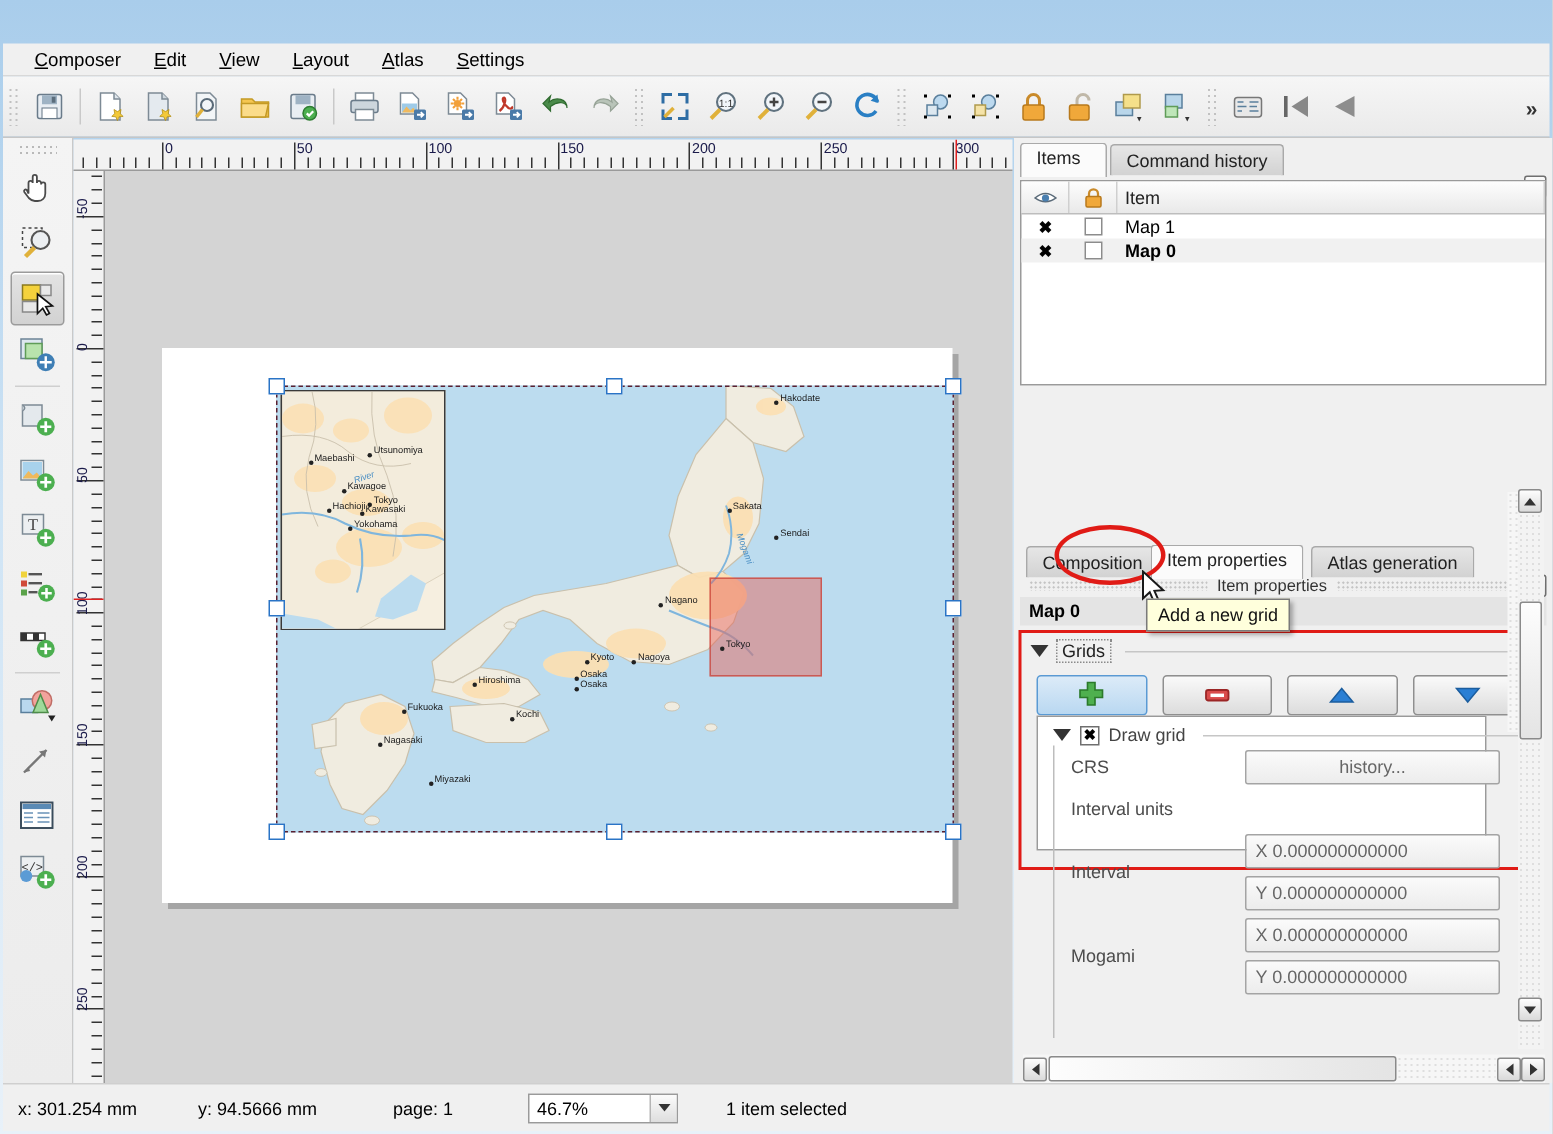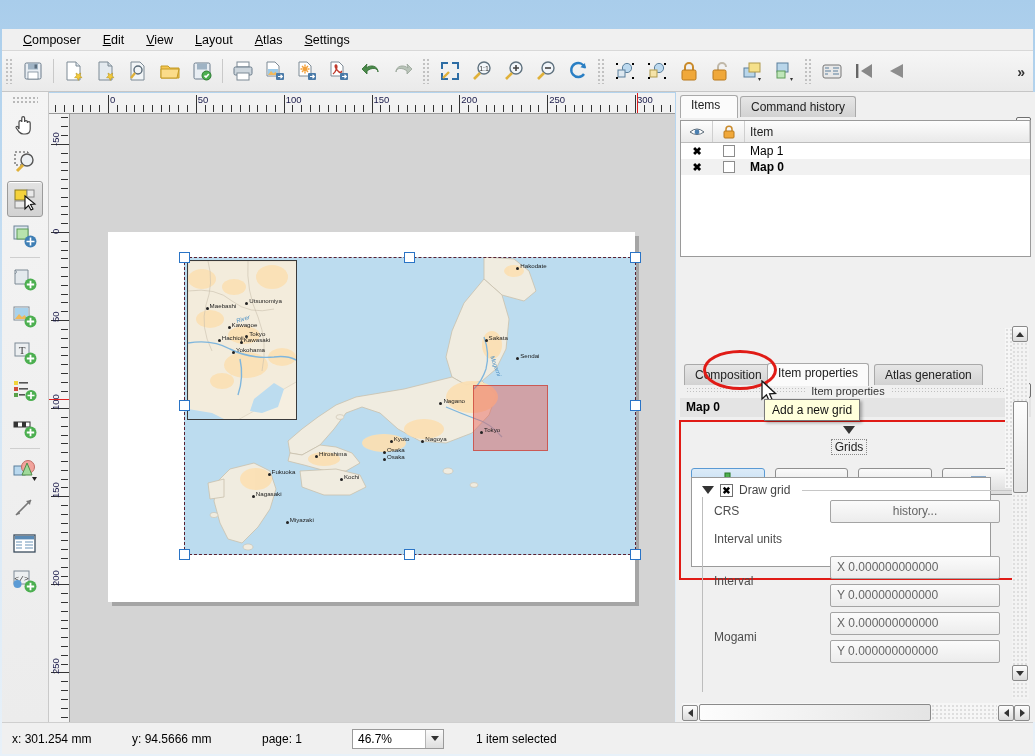--- a/index.html
+++ b/index.html
@@ -126,21 +126,21 @@
   .ic-eye { width:32px; text-align:center; font-size:11px; font-weight:bold; }
   .ic-lock { width:32px; display:flex; align-items:center; justify-content:center; }
   .lockbox { width:12px; height:12px; border:1px solid #8c8c8c; background:#fff; }
   .ic-name { flex:1; padding-left:5px; }
   .ic-name.bold { font-weight:bold; }
   #map0-label { position:absolute; left:4px; top:306px; width:351px; height:19px;
                 background:#e4e4e4; font-weight:bold; font-size:12px; padding:2px 0 0 6px; }
 
   #grids-box { position:absolute; left:3px; top:328px; width:338px; height:160px;
                border:2px solid #e01b16; background:#f0f0f0; }
-  .group-hdr { display:flex; align-items:center; gap:5px; padding:4px 4px 0 6px;flex-direction:column; }
+  .group-hdr { display:flex; align-items:center; gap:5px; padding:4px 4px 0 6px; }
   .tri { width:0; height:0; border-left:6px solid transparent; border-right:6px solid transparent;
          border-top:8px solid #333; }
   .grp-title { font-size:12px; color:#222; padding:0 3px;
                border:1px dotted #8a8a8a; }
   .grp-line { flex:1; height:1px; background:#c6c6c6; margin-left:4px; }
 
   .gbtnrow { display:flex; gap:10px; padding:8px 0 0 10px; }
   .gbtn { width:86px; height:27px; border:1px solid #8f8f8f; border-radius:3px;
           background:linear-gradient(180deg,#fafafa,#dcdcdc);
           display:flex; align-items:center; justify-content:center; }
@@ -180,21 +180,21 @@
   #hsb { position:absolute; left:682px; top:703px; width:348px; height:19px;
          background:#f6f6f6; display:flex; align-items:center; }
   .hsb-track { flex:1; height:17px; margin:0 1px;
                background-image:radial-gradient(#dedede 1px, transparent 1px); background-size:4px 4px; }
 
   
   #statusbar { position:absolute; left:2px; top:722px; width:1031px; height:32px;
                background:#f0f0f0; border-top:1px solid #cfcfcf;
                display:flex; align-items:center; font-size:12px; }
   .sb-item { padding:0 10px; }
-  #zoombox { width:92px; height:20px; border:1px solid #9a9a9a; background:#fff;
+  #zoombox { width:100px; height:20px; border:1px solid #9a9a9a; background:#fff;
              display:flex; align-items:center; margin-left:10px; }
   #zoombox .zv { flex:1; padding-left:5px; font-size:12px; }
   #zoombox .zarrow { width:18px; height:18px; border-left:1px solid #b5b5b5;
                      background:linear-gradient(180deg,#fbfbfb,#dedede);
                      display:flex; align-items:center; justify-content:center; }
   .tri-dn { width:0;height:0;border-left:4px solid transparent;border-right:4px solid transparent;
             border-top:5px solid #333; }
   .tri-up { width:0;height:0;border-left:4px solid transparent;border-right:4px solid transparent;
             border-bottom:5px solid #333; }
   .tri-lf { width:0;height:0;border-top:4px solid transparent;border-bottom:4px solid transparent;

